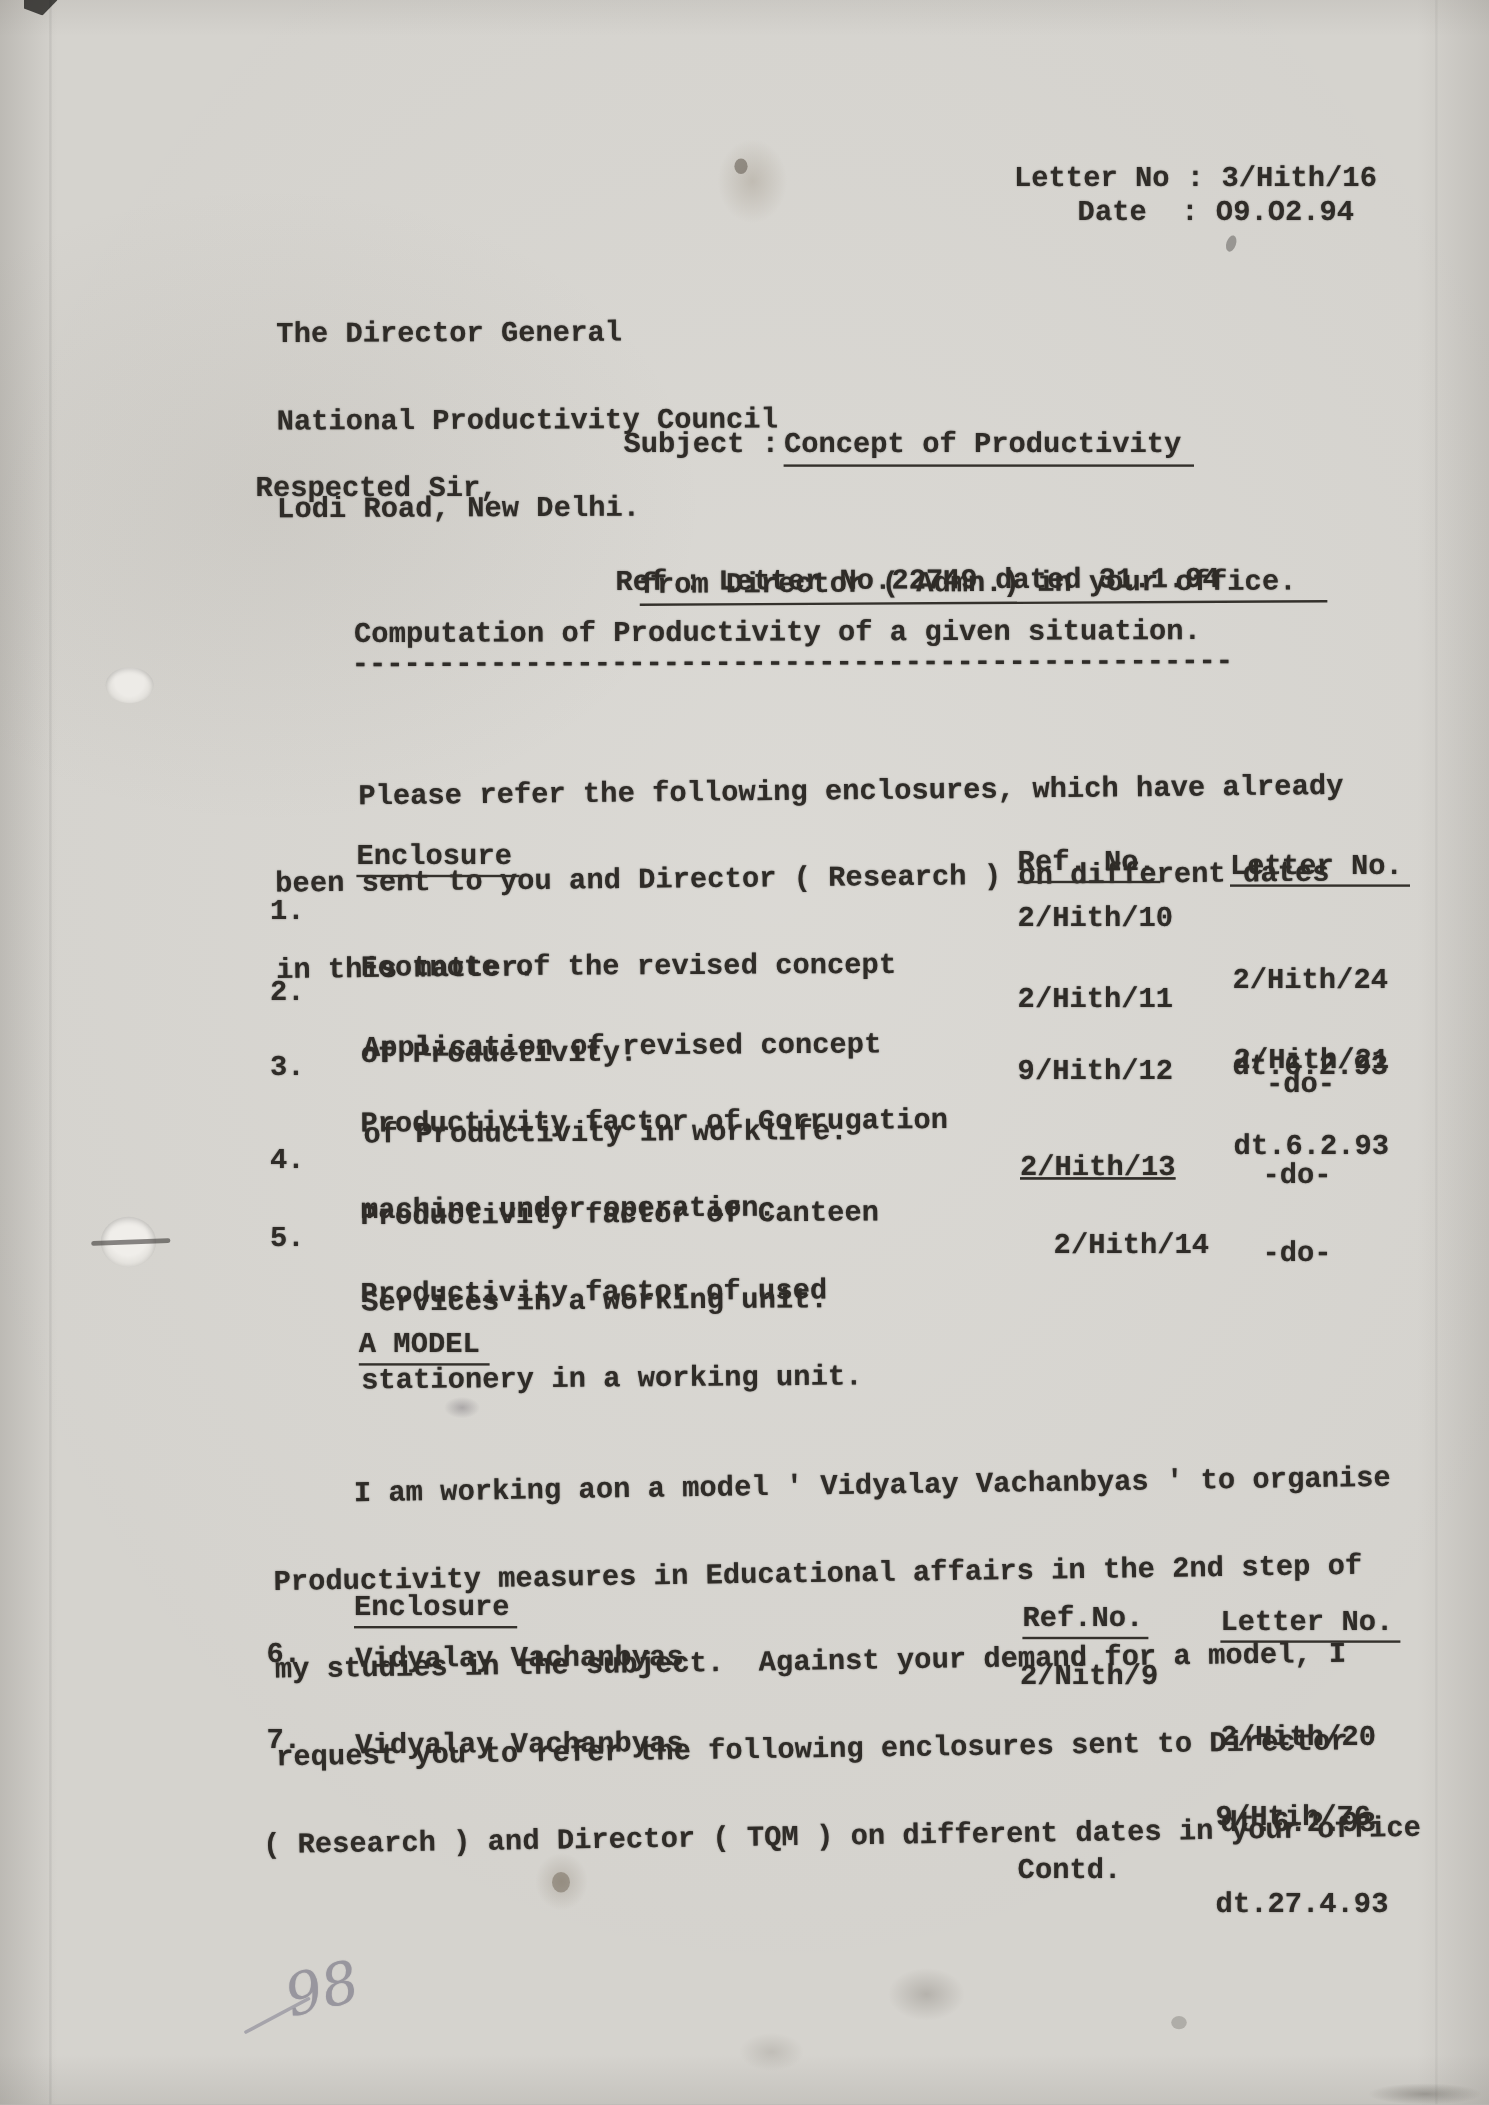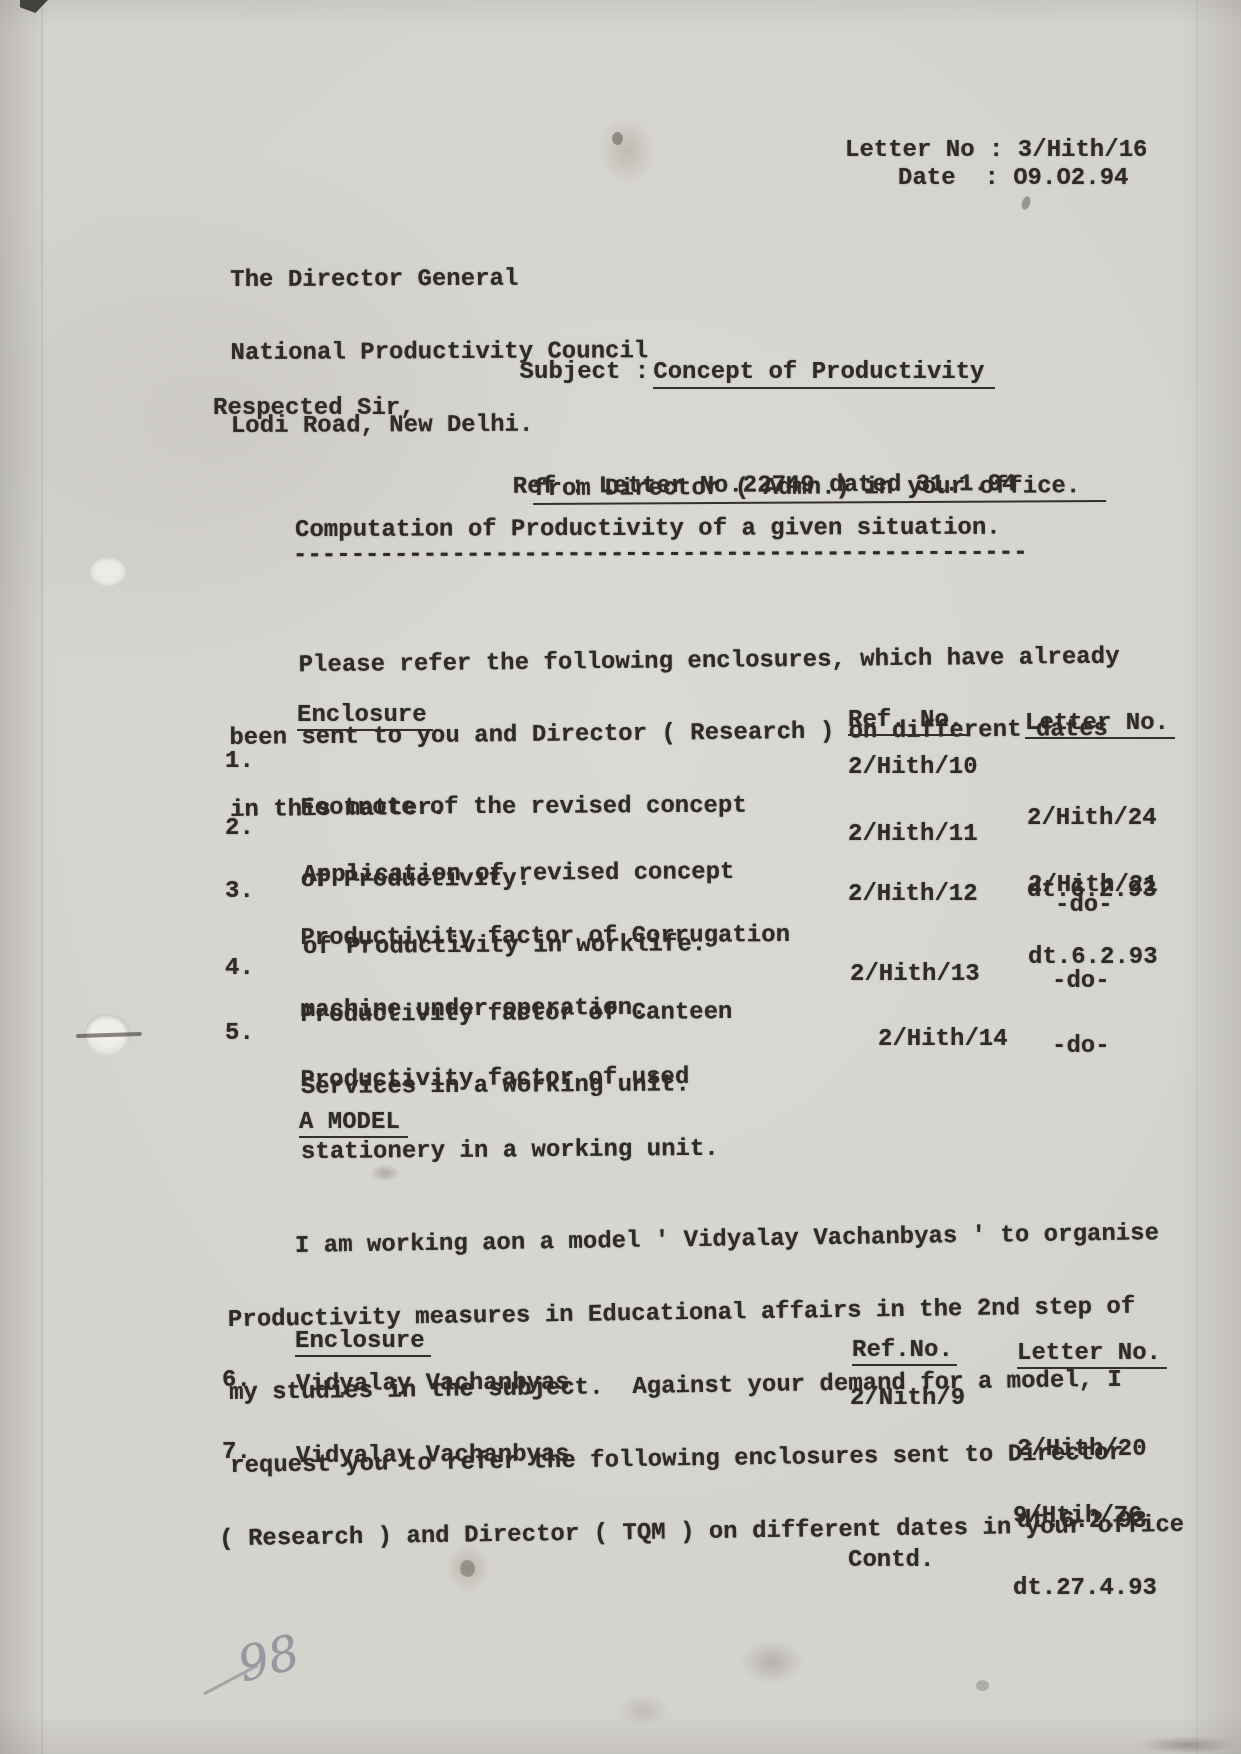--- a/index.html
+++ b/index.html
@@ -121,29 +121,29 @@
   <div class="t" style="left:1028px;top:825px;">
     <div class="ln">2/Hith/21</div>
     <div class="ln">dt.6.2.93</div>
   </div>
 
   <span class="t" style="left:225px;top:879px;">3.</span>
   <div class="t" style="left:300px;top:878px;transform:rotate(-0.35deg);">
     <div class="ln">Productivity factor of Corrugation</div>
     <div class="ln">machine under operation.</div>
   </div>
-  <span class="t" style="left:848px;top:882px;">2/Hith/12</span>
+  <span class="t" style="left:848px;top:882px;">9/Hith/12</span>
   <span class="t" style="left:1055px;top:893px;">-do-</span>
 
   <span class="t" style="left:225px;top:956px;">4.</span>
   <div class="t" style="left:300px;top:955px;transform:rotate(-0.4deg);">
     <div class="ln">Productivity factor of Canteen</div>
     <div class="ln">Services in a working unit.</div>
   </div>
-  <span class="t" style="left:850px;top:962px;">2/Hith/13</span>
+  <span class="t" style="left:850px;top:962px;text-decoration:underline;">2/Hith/13</span>
   <span class="t" style="left:1052px;top:969px;">-do-</span>
 
   <span class="t" style="left:225px;top:1021px;">5.</span>
   <div class="t" style="left:300px;top:1020px;transform:rotate(-0.45deg);">
     <div class="ln">Productivity factor of used</div>
     <div class="ln">stationery in a working unit.</div>
   </div>
   <span class="t" style="left:850px;top:1027px;margin-left:28px;">2/Hith/14</span>
   <span class="t" style="left:1052px;top:1034px;">-do-</span>
 

